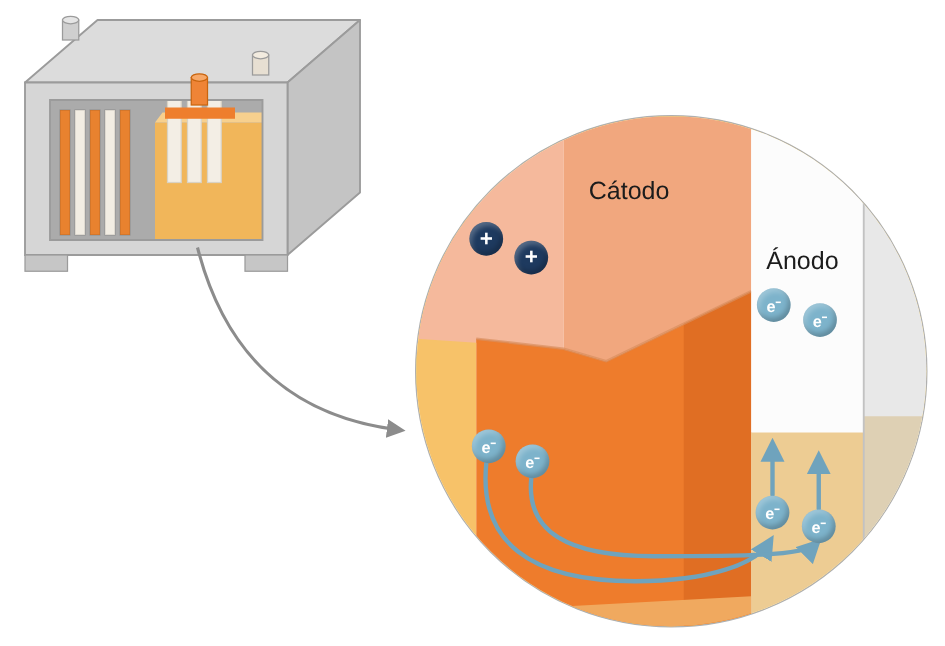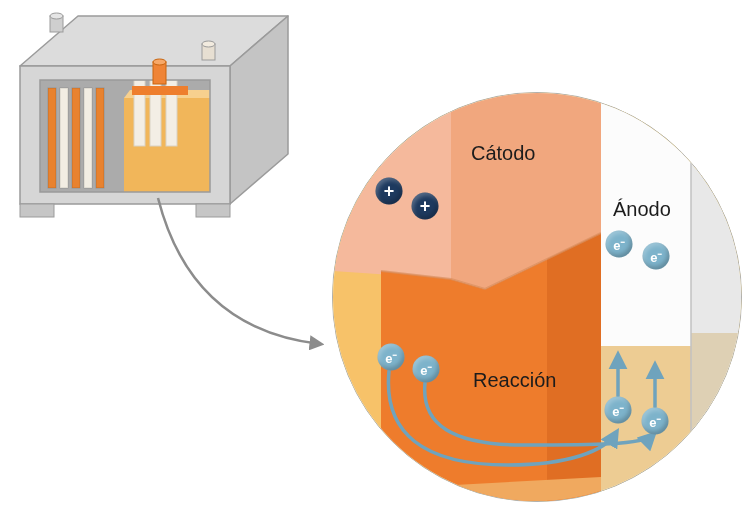--- a/index.html
+++ b/index.html
@@ -112,21 +112,20 @@
         <path d="M56,278 C50,340 90,372 175,372 C235,372 272,358 283,340" marker-end="url(#tah)"></path>
         <path d="M92,290 C88,332 120,352 190,352 C258,352 310,352 320,342" marker-end="url(#tah)"></path>
         <path d="M285,303 L285,263" marker-end="url(#tah)"></path>
         <path d="M322,314 L322,273" marker-end="url(#tah)"></path>
       </g>
     </svg>
 
     <div class="label cathode">Cátodo</div>
     <div class="label anode">Ánodo</div>
     <div class="label reaction">
-      <div>Reacción</div>
     </div>
 
     <div class="chip plus" style="left:56px;top:98px;">+</div>
     <div class="chip plus" style="left:92px;top:113px;">+</div>
 
     <div class="chip electron" style="left:286px;top:151px;">e⁻</div>
     <div class="chip electron" style="left:323px;top:163px;">e⁻</div>
     <div class="chip electron" style="left:58px;top:264px;">e⁻</div>
     <div class="chip electron" style="left:93px;top:276px;">e⁻</div>
     <div class="chip electron" style="left:285px;top:317px;">e⁻</div>

